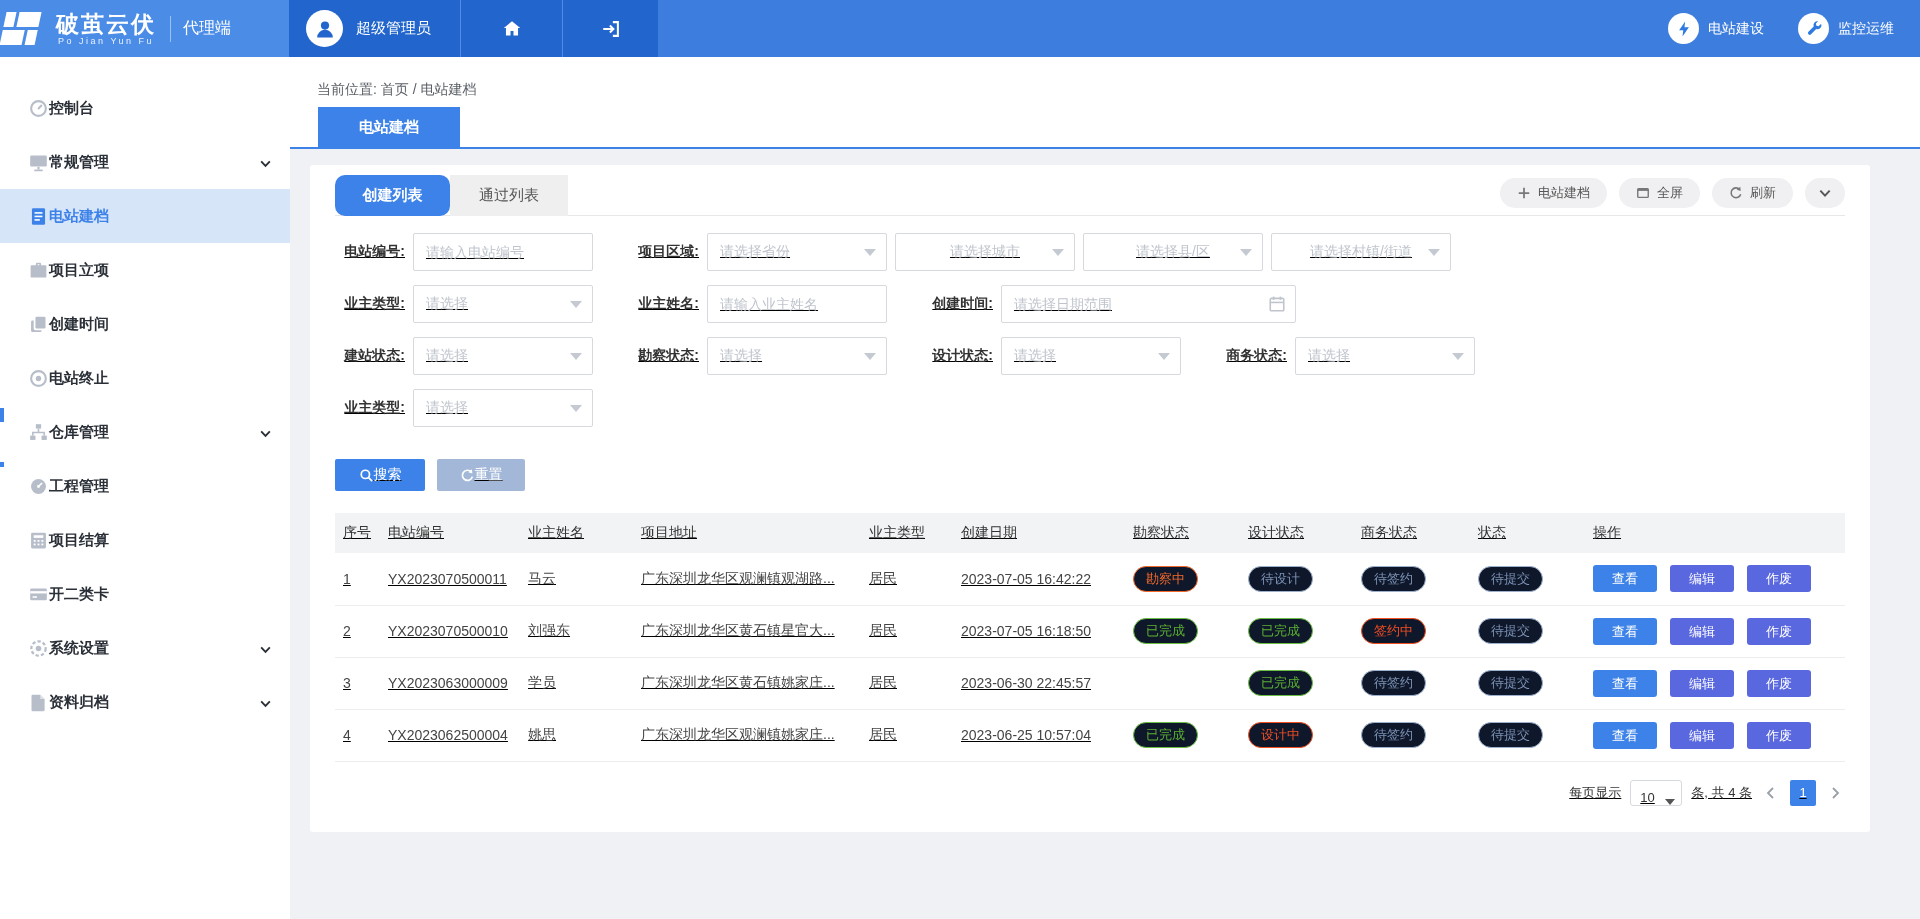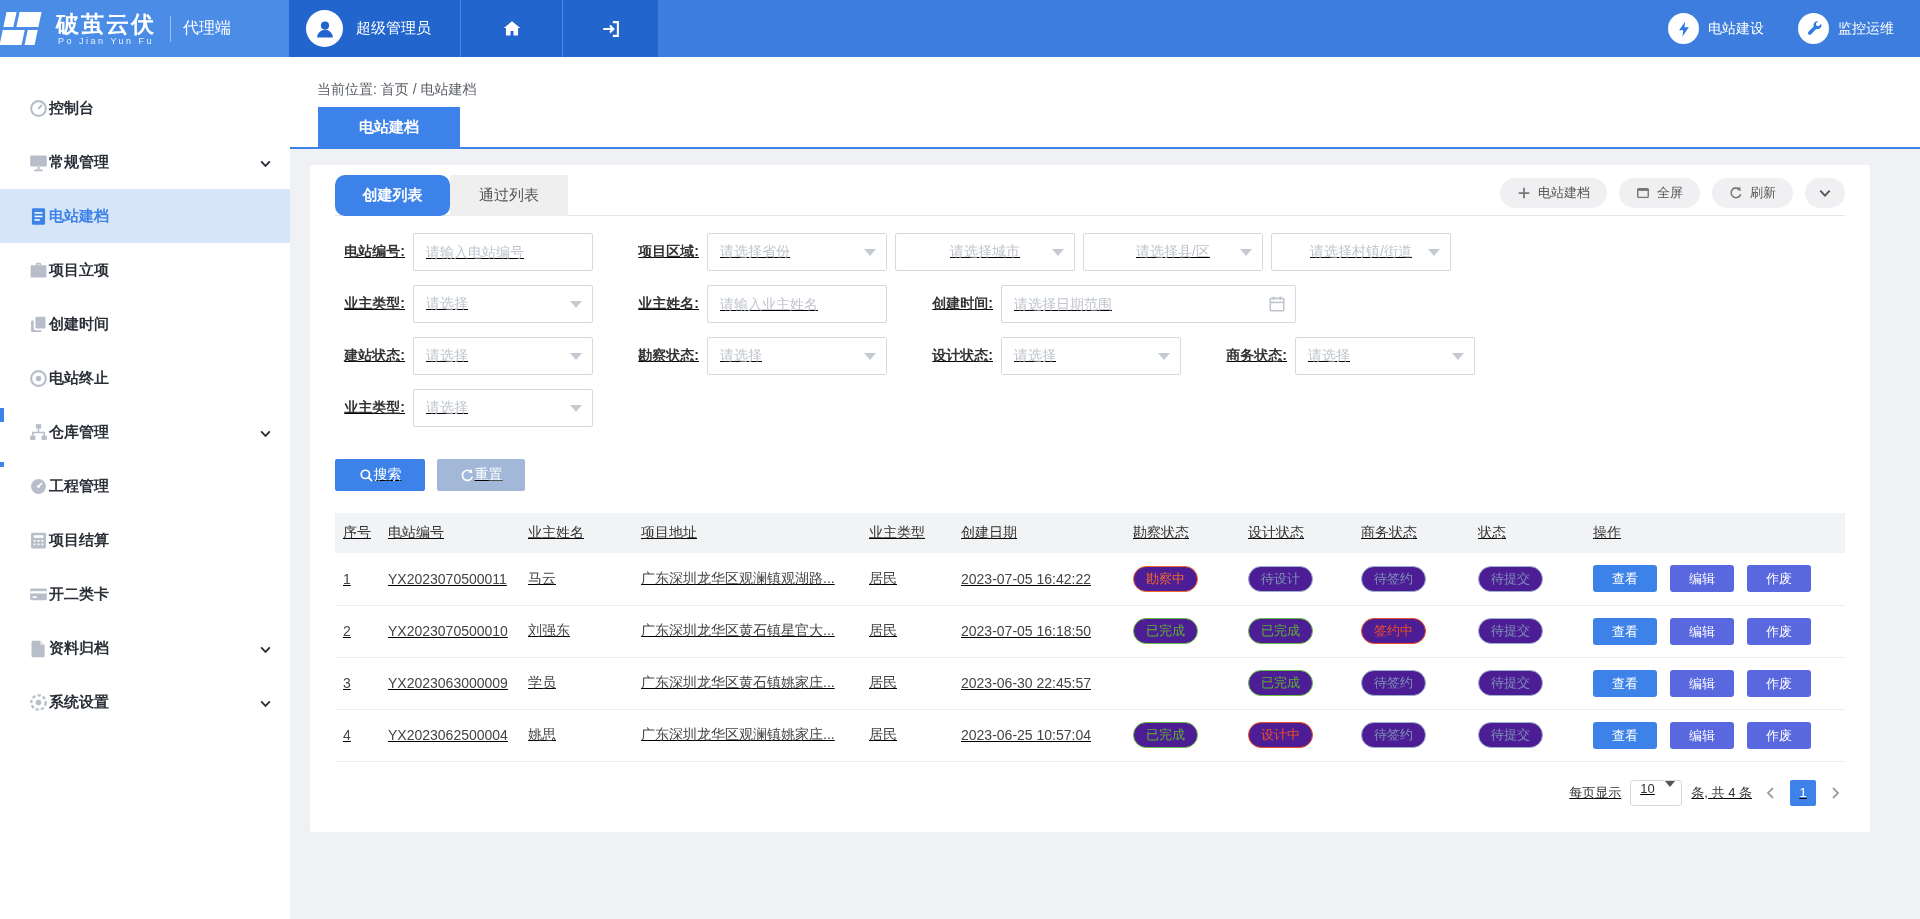--- a/index.html
+++ b/index.html
@@ -72,32 +72,32 @@
   .btn-row { display:flex; gap:12px; margin-top:32px; }
   .btn { height:32px; border:none; border-radius:2px; color:#fff; font-size:14px; font-family:inherit; display:flex; align-items:center; justify-content:center; cursor:pointer; }
   .btn svg { width:15px; height:15px; }
   .btn-search { width:90px; background:#3D82E8; }
   .btn-reset { width:88px; background:#A3B8D8; }
 
   
   .grid { width:100%; border-collapse:collapse; margin-top:22px; table-layout:fixed; }
   .grid th { background:#F2F3F5; height:40px; font-size:14px; color:#333; font-weight:400; text-align:left; padding-left:8px; }
   .grid td { height:52px; border-bottom:1px solid #EDEDED; font-size:14px; color:#444; padding-left:8px; white-space:nowrap; overflow:hidden; }
-  .pill { display:inline-block; min-width:64px; text-align:center; padding:3px 12px; border-radius:13px; font-size:13px; border:1px solid; background:#4c1d95; }
+  .pill { display:inline-block; min-width:64px; text-align:center; padding:3px 12px; border-radius:13px; font-size:13px; border:1px solid; background:#0f172a; }
   .pill-muted { border-color:#9DB1CC; color:#7D93B5; }
   .pill-orange { border-color:#F2692A; color:#F2692A; }
   .pill-green { border-color:#6ABE44; color:#5CB233; }
   .pill-red { border-color:#F04E23; color:#F04E23; }
   .act-btn { display:inline-block; width:64px; height:27px; line-height:27px; text-align:center; border:none; border-radius:3px; color:#fff; font-size:13px; font-family:inherit; margin-right:13px; cursor:pointer; }
   .act-blue { background:#3D82E8; }
   .act-indigo { background:#5A68E0; }
 
   
   .pager { display:flex; justify-content:flex-end; align-items:center; gap:9px; margin-top:18px; font-size:13px; color:#333; }
-  .page-size { position:relative; width:52px; height:26px; border:1px solid #D6D9DE; border-radius:3px; display:flex; align-items:flex-start; padding-left:9px; cursor:pointer; }
+  .page-size { position:relative; width:52px; height:26px; border:1px solid #D6D9DE; border-radius:3px; display:flex; align-items:flex-end; padding-left:9px; cursor:pointer; }
   .page-size .sel-caret { right:6px; border-left-width:5px; border-right-width:5px; border-top-width:6px; border-top-color:#555; }
   .pg-arrow { width:20px; height:26px; display:flex; align-items:center; justify-content:center; color:#9aa0a8; cursor:pointer; }
   .pg-arrow svg { width:14px; height:14px; }
   .pg-num { width:26px; height:26px; background:#3D82E8; color:#fff; border-radius:2px; display:flex; align-items:center; justify-content:center; cursor:pointer; }
 </style>
 </head>
 <body>
 
 <div class="topbar">
   <div class="brand">
@@ -265,37 +265,37 @@
             <rect x="2.5" y="5" width="19" height="13.5" rx="1.5" fill="#B7BEC9"></rect>
             <rect x="2.5" y="8.2" width="19" height="2.6" fill="#fff"></rect>
             <rect x="5.2" y="14" width="5" height="1.8" fill="#fff"></rect>
           </svg>
         </span>
         <span class="s-label">开二类卡</span>
       </div>
       <div class="side-item">
         <span style="display: inline-flex; width: 21px; height: 21px;">
           <svg viewBox="0 0 24 24" style="width: 100%; height: 100%;">
-            <path d="M5 3h9l5 5v12.5a1.5 1.5 0 0 1-1.5 1.5h-12A1.5 1.5 0 0 1 4 20.5v-16A1.5 1.5 0 0 1 5 3z" fill="#B7BEC9"></path>
-            <path d="M14 3v5h5z" fill="#fff" opacity="0.55"></path>
-          </svg>
-        </span>
-        <span class="s-label">资料归档</span>
+            <circle cx="12" cy="12" r="8.2" fill="none" stroke="#B7BEC9" stroke-width="2.6" stroke-dasharray="3.8 2.4"></circle>
+            <circle cx="12" cy="12" r="3.2" fill="#B7BEC9"></circle>
+          </svg>
+        </span>
+        <span class="s-label">系统设置</span>
         <span class="s-chevron"><svg viewBox="0 0 12 12" style="width: 13px; height: 13px;">
             <polyline points="2,4 6,8.2 10,4" fill="none" stroke="currentColor" stroke-width="1.7"></polyline>
           </svg></span>
       </div>
       <div class="side-item">
         <span style="display: inline-flex; width: 21px; height: 21px;">
           <svg viewBox="0 0 24 24" style="width: 100%; height: 100%;">
-            <circle cx="12" cy="12" r="8.2" fill="none" stroke="#B7BEC9" stroke-width="2.6" stroke-dasharray="3.8 2.4"></circle>
-            <circle cx="12" cy="12" r="3.2" fill="#B7BEC9"></circle>
-          </svg>
-        </span>
-        <span class="s-label">系统设置</span>
+            <path d="M5 3h9l5 5v12.5a1.5 1.5 0 0 1-1.5 1.5h-12A1.5 1.5 0 0 1 4 20.5v-16A1.5 1.5 0 0 1 5 3z" fill="#B7BEC9"></path>
+            <path d="M14 3v5h5z" fill="#fff" opacity="0.55"></path>
+          </svg>
+        </span>
+        <span class="s-label">资料归档</span>
         <span class="s-chevron"><svg viewBox="0 0 12 12" style="width: 13px; height: 13px;">
             <polyline points="2,4 6,8.2 10,4" fill="none" stroke="currentColor" stroke-width="1.7"></polyline>
           </svg></span>
       </div>
     </div>
   <div class="side-scrollmark" style="top:351px;height:14px;"></div>
   <div class="side-scrollmark" style="top:405px;height:5px;"></div>
 </div>
 
 <div class="main">

